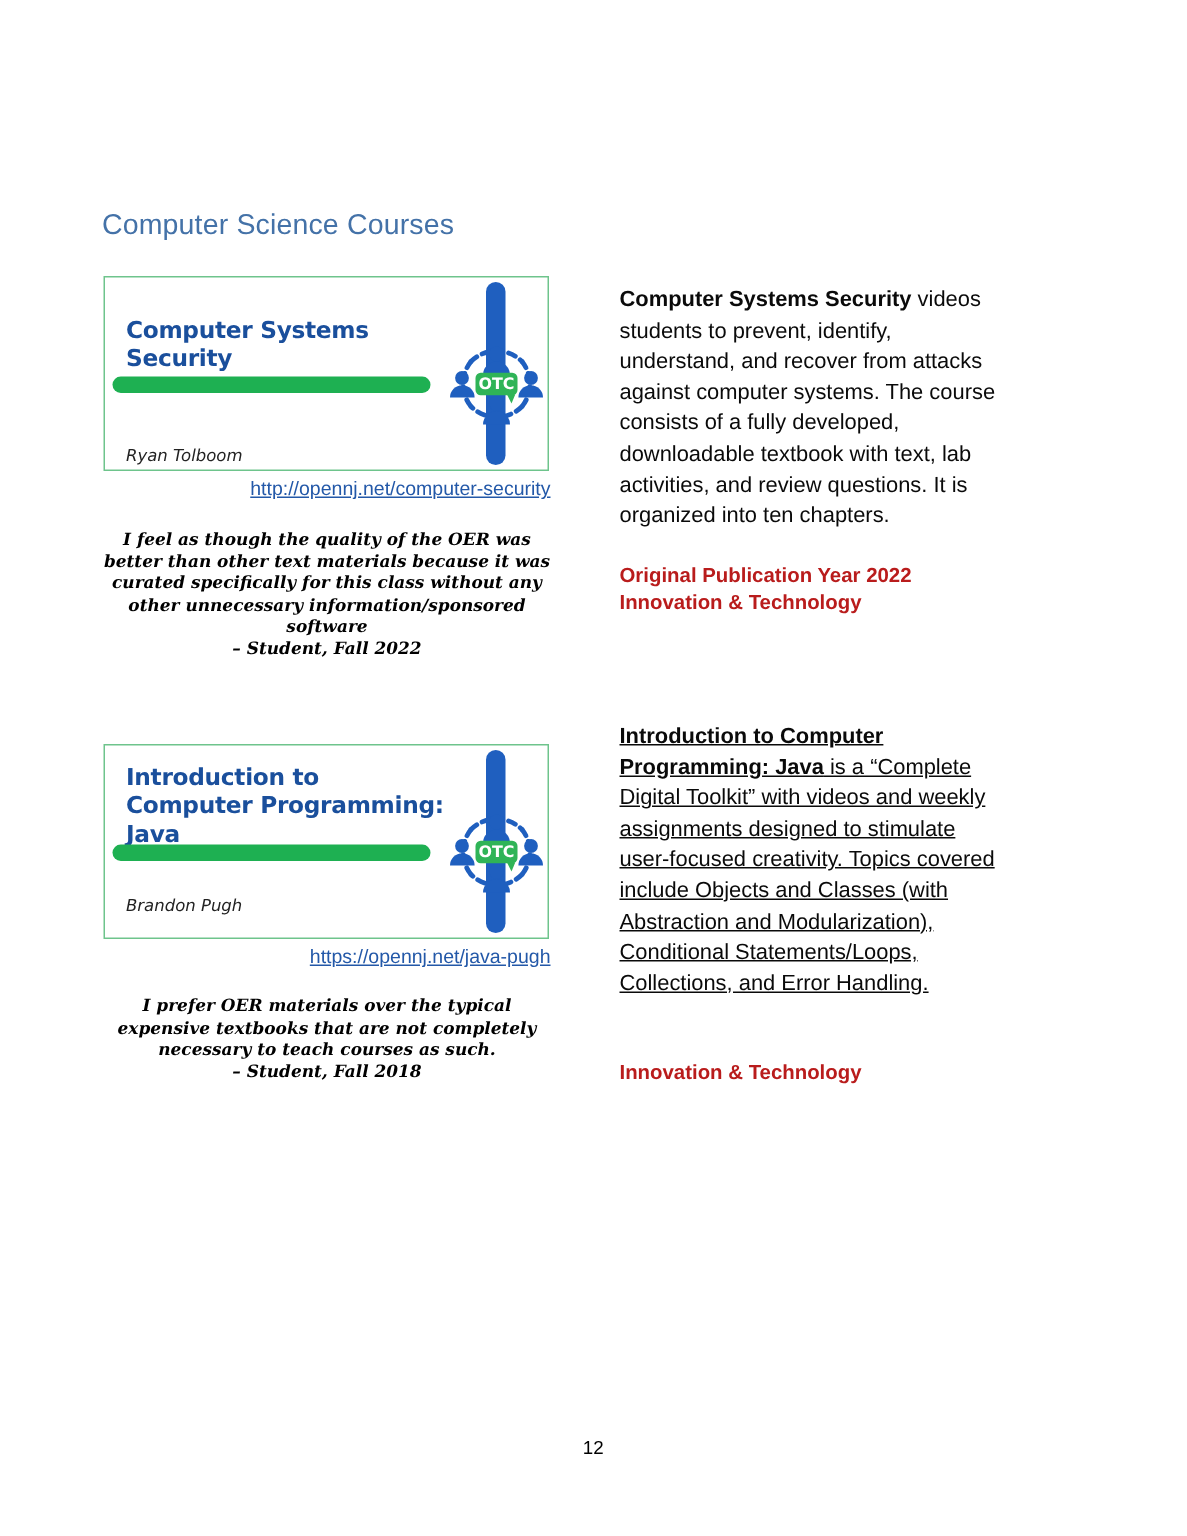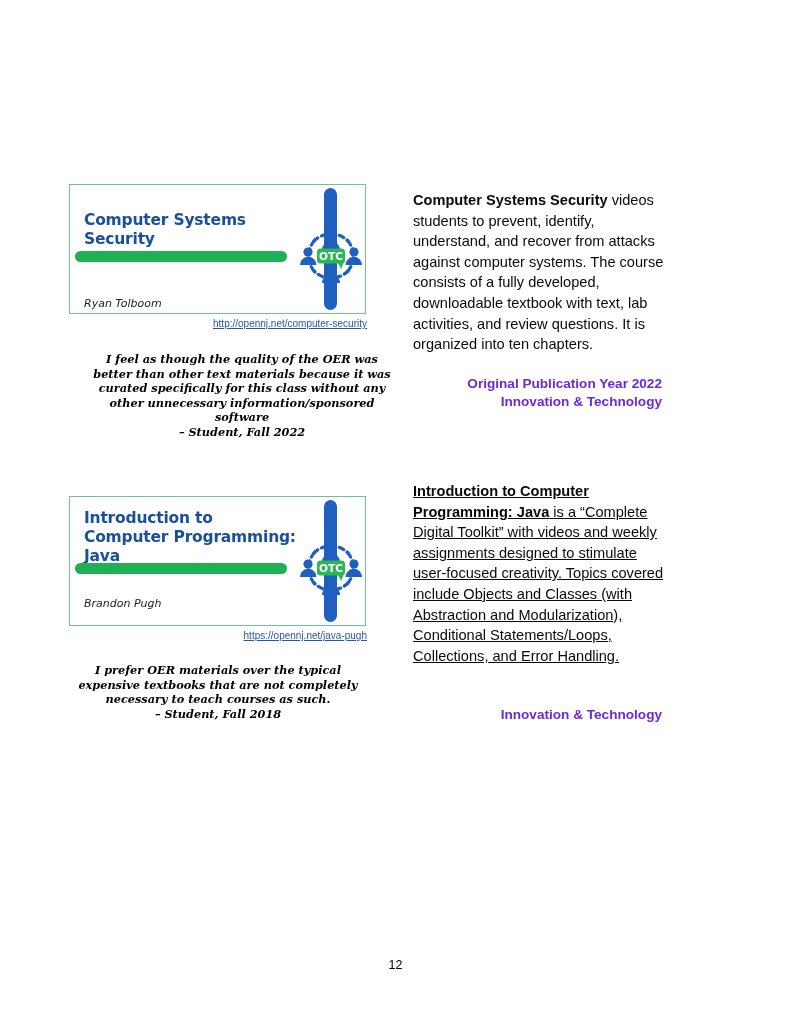--- a/index.html
+++ b/index.html
@@ -85,21 +85,21 @@
     position: absolute;
     width: 62px;
     height: 62px;
   }
   .logo svg { display: block; width: 100%; height: 100%; }
 
   
   .cover-url {
     position: absolute;
     text-align: right;
-    font-size: 10px;
+    font-size: 13px;
     color: #2358a8;
     text-decoration: underline;
     white-space: nowrap;
   }
 
   
   .quote {
     position: absolute;
     text-align: center;
     font-family: "DejaVu Serif", serif;
@@ -114,44 +114,45 @@
   .desc {
     position: absolute;
     font-size: 14.6px;
     line-height: 20.6px;
     color: #0a0a0a;
     text-align: left;
   }
   .desc b { font-weight: bold; }
   .meta {
     position: absolute;
-    text-align: right;
+    text-align: left;
     font-weight: bold;
     font-size: 13.6px;
     line-height: 17.5px;
-    color: #6d28d9;
+    color: #b91c1c;
   }
 
   
   .page-number {
     position: absolute;
     left: 0;
     right: 0;
     top: 942px;
     text-align: center;
     font-size: 12.5px;
     color: #000000;
     margin-top: 16px;
   }
 </style>
 </head>
 <body>
 
 <div class="page">
 
+  <div class="section-heading">Computer Science Courses</div>
 
   <div class="entry">
 
     <div class="cover" style="left:69px; top:184px; width:297px; height:130px;">
       <div class="cover-title" style="top:26px; width:215px;">Computer Systems Security</div>
 
       <div class="cover-author" style="top:112px;">Ryan Tolboom</div>
     </div>
 
     <div class="cover-bar" style="left:75px; top:251px; width:212px;"></div>
@@ -178,21 +179,21 @@
         <g>
           <rect x="17" y="23.5" width="28" height="15" rx="3.5" fill="#2fb457"></rect>
           <path d="M38 38 L41 44 L43.5 38 Z" fill="#2fb457"></path>
           <text x="31" y="34.6" text-anchor="middle" fill="#ffffff" font-family="DejaVu Sans, sans-serif" font-size="10.6" font-weight="bold">OTC</text>
         </g>
       </svg>
     </div>
 
     <div class="cover-url" style="left:66px; top:318px; width:301px;">http://opennj.net/computer-security</div>
 
-    <div class="quote" style="left:68px; top:352px; width:300px; white-space:pre-line;margin-left:24px;">I feel as though the quality of the OER was better than other text materials because it was curated specifically for this class without any other unnecessary information/sponsored software
+    <div class="quote" style="left:68px; top:352px; width:300px; white-space:pre-line;">I feel as though the quality of the OER was better than other text materials because it was curated specifically for this class without any other unnecessary information/sponsored software
 – Student, Fall 2022</div>
 
     <div class="desc" style="left:413px; top:190px; width:252px;">
       <b>Computer Systems Security</b><span> videos students to prevent, identify, understand, and recover from attacks against computer systems. The course consists of a fully developed, downloadable textbook with text, lab activities, and review questions. It is organized into ten chapters.</span>
     </div>
 
     <div class="meta" style="left:413px; top:375px; width:249px;">
       <div>Original Publication Year 2022</div>
       <div>Innovation &amp; Technology</div>
     </div>

